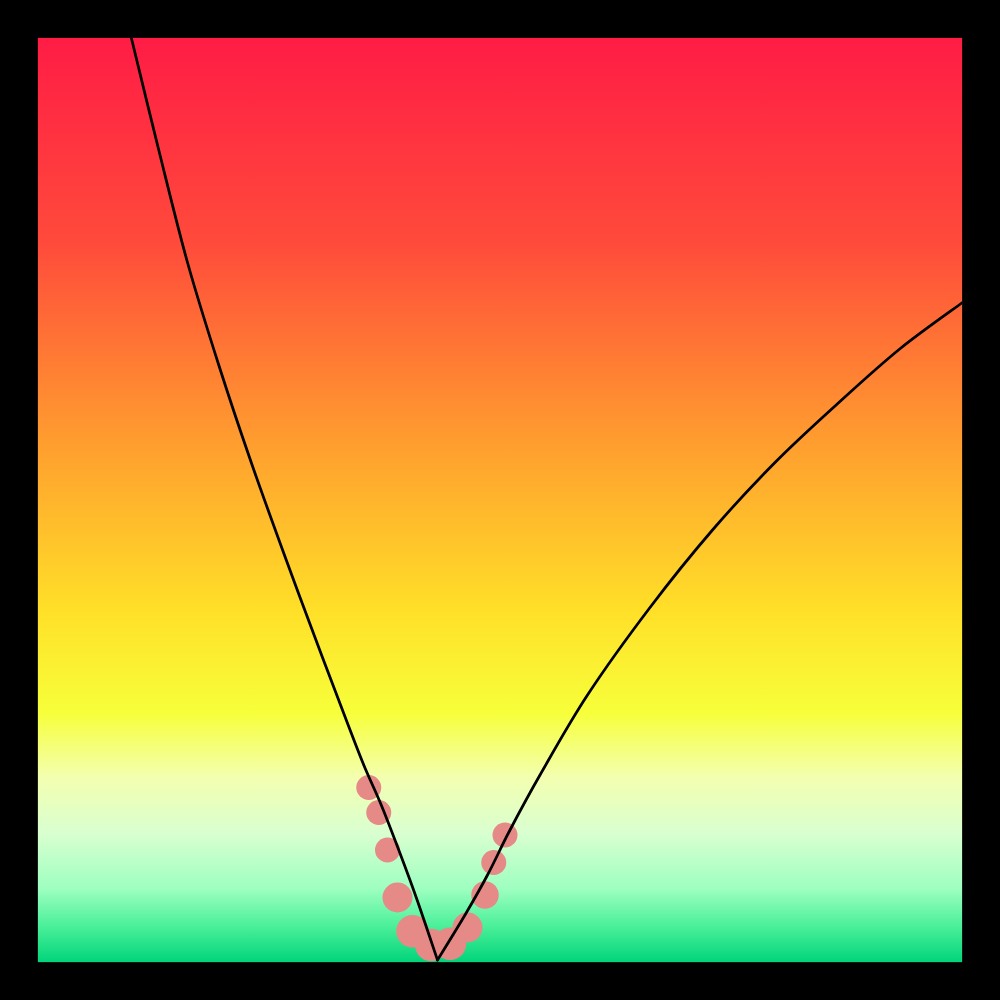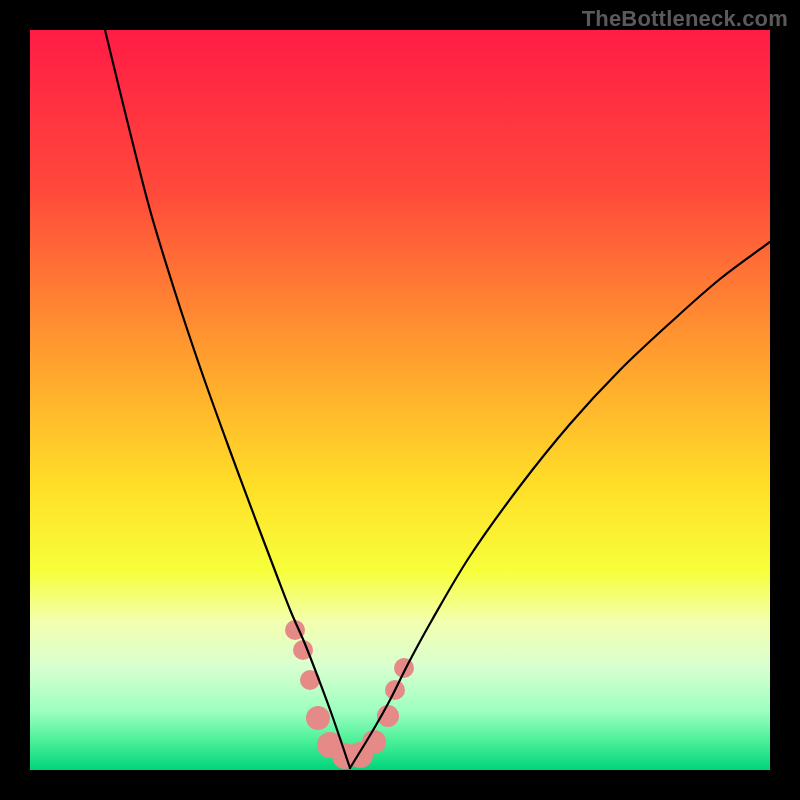--- a/index.html
+++ b/index.html
@@ -36,21 +36,20 @@
     letter-spacing: 0.2px;
     user-select: none;
   }
   svg { display:block; }
 </style>
 </head>
 <body>
 
 <div class="frame">
 
-  <div class="watermark">TheBottleneck.com</div>
 
   <div class="plot">
     <svg id="chart-svg" width="740" height="740" viewBox="0 0 740 740">
       <defs>
         <linearGradient id="bg-grad" x1="0" y1="0" x2="0" y2="1">
             <stop offset="0%" stop-color="#ff1c45"></stop>
             <stop offset="22%" stop-color="#ff4a3b"></stop>
             <stop offset="45%" stop-color="#ffa22e"></stop>
             <stop offset="62%" stop-color="#ffe028"></stop>
             <stop offset="73%" stop-color="#f7ff3a"></stop>

